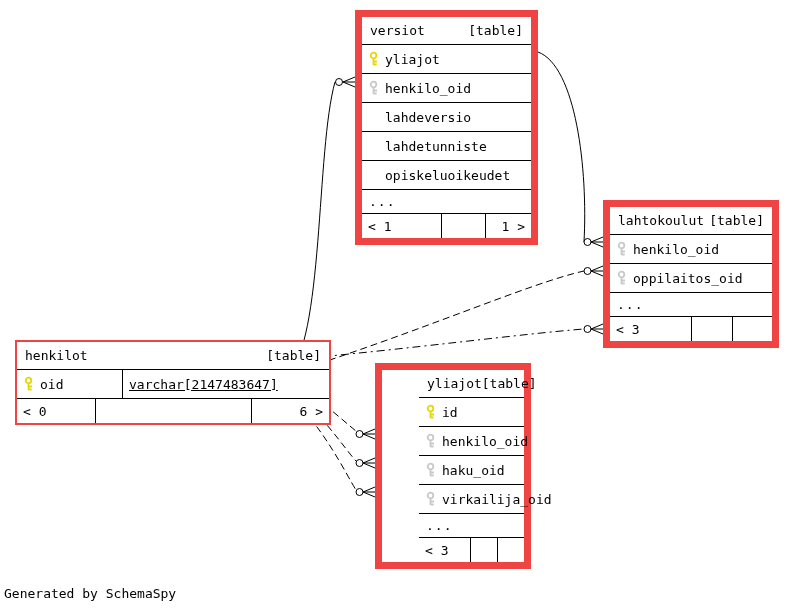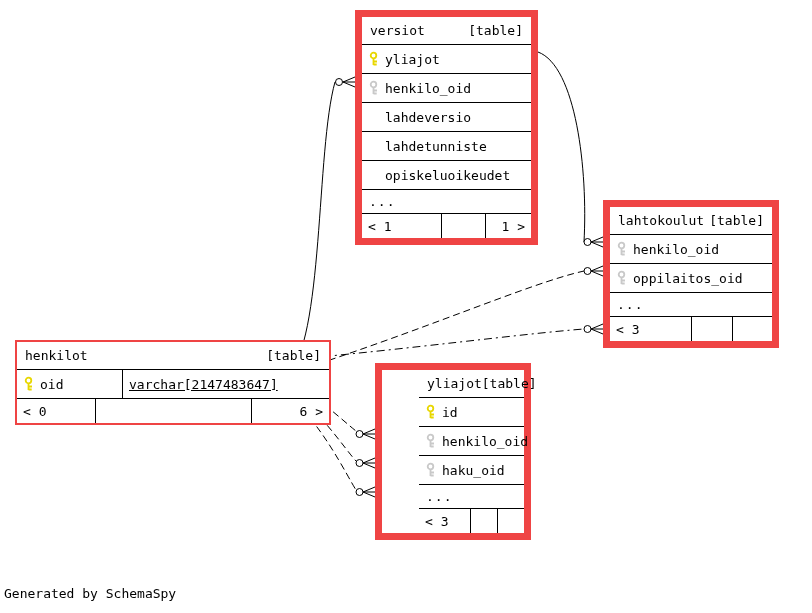--- a/index.html
+++ b/index.html
@@ -219,20 +219,29 @@
   </div>
   <div class="t-row">
     <span class="icon-slot key-fk">
         <svg width="11" height="16" viewBox="0 0 11 16">
           <circle cx="5.5" cy="4.5" r="2.8" fill="none" stroke="currentColor" stroke-width="1.8"></circle>
           <path d="M5.5 7.3 L5.5 14 M5.5 10.5 L9 10.5 M5.5 13.5 L8.7 13.5" fill="none" stroke="currentColor" stroke-width="1.8"></path>
         </svg>
       </span>
     <span>haku_oid</span>
   </div>
+  <div class="t-row">
+    <span class="icon-slot key-fk">
+        <svg width="11" height="16" viewBox="0 0 11 16">
+          <circle cx="5.5" cy="4.5" r="2.8" fill="none" stroke="currentColor" stroke-width="1.8"></circle>
+          <path d="M5.5 7.3 L5.5 14 M5.5 10.5 L9 10.5 M5.5 13.5 L8.7 13.5" fill="none" stroke="currentColor" stroke-width="1.8"></path>
+        </svg>
+      </span>
+    <span>virkailija_oid</span>
+  </div>
   <div class="t-ellipsis">...</div>
   <div class="t-footer">
     <div class="f-cell" style="flex:0 0 49%;">&lt; 3</div>
     <div class="f-cell" style="flex:0 0 25%;"></div>
     <div class="f-cell f-right" style="flex:1;"></div>
   </div>
 </div>
 
 <div class="gen-note">Generated by SchemaSpy</div>
 

